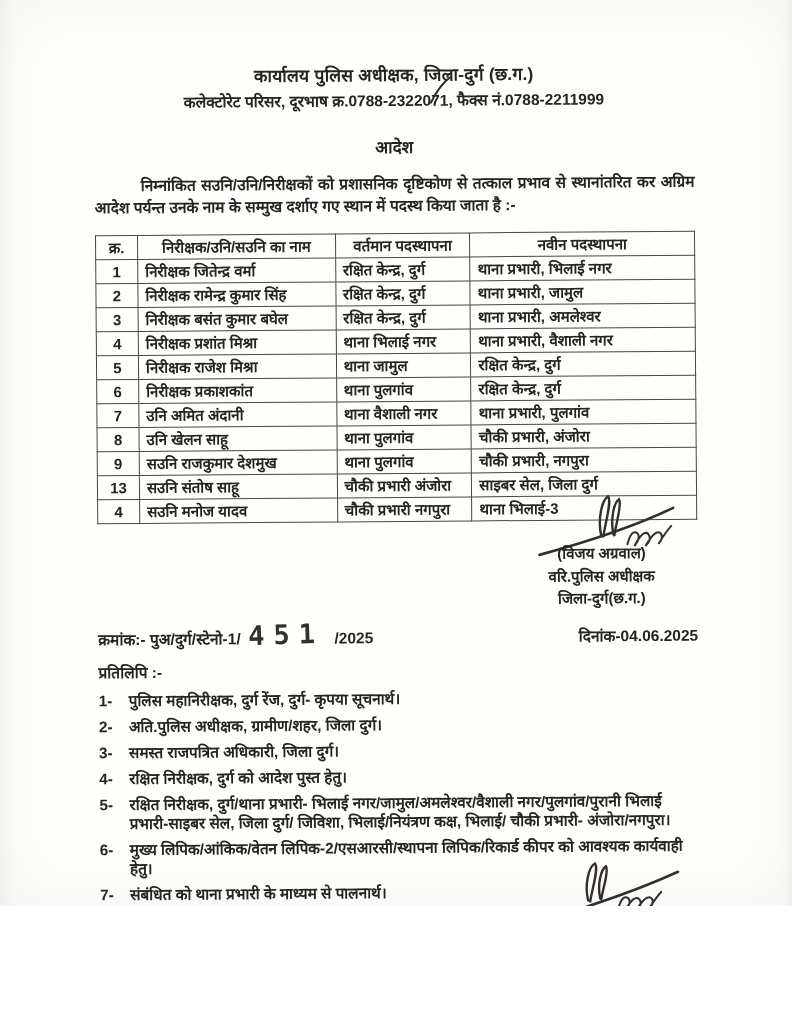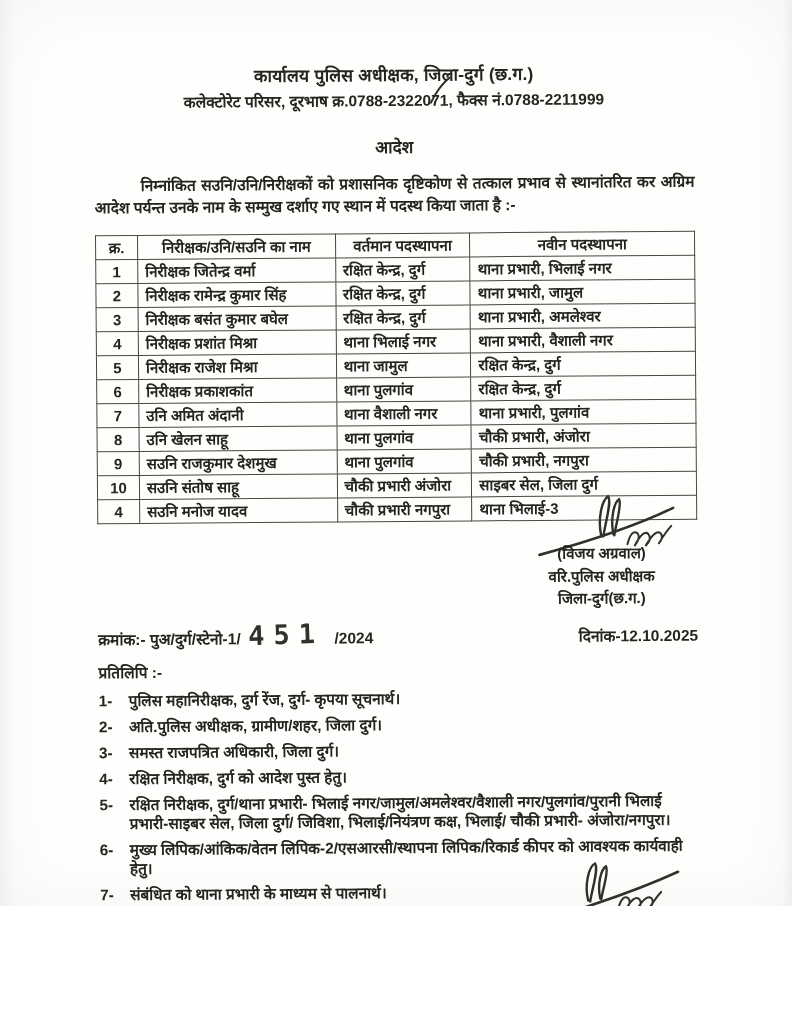--- a/index.html
+++ b/index.html
@@ -151,43 +151,43 @@
           <td class="c-cur">थाना पुलगांव</td>
           <td class="c-new">चौकी प्रभारी, अंजोरा</td>
         </tr>
         <tr>
           <td class="c-sno">9</td>
           <td class="c-name">सउनि राजकुमार देशमुख</td>
           <td class="c-cur">थाना पुलगांव</td>
           <td class="c-new">चौकी प्रभारी, नगपुरा</td>
         </tr>
         <tr>
-          <td class="c-sno">10</td>
+          <td class="c-sno">13</td>
           <td class="c-name">सउनि संतोष साहू</td>
           <td class="c-cur">चौकी प्रभारी अंजोरा</td>
           <td class="c-new">साइबर सेल, जिला दुर्ग</td>
         </tr>
         <tr>
           <td class="c-sno">4</td>
           <td class="c-name">सउनि मनोज यादव</td>
           <td class="c-cur">चौकी प्रभारी नगपुरा</td>
           <td class="c-new">थाना भिलाई-3</td>
         </tr>
       </tbody>
     </table>
 
     <div class="sig-spacer"></div>
 
     <div class="ref-row">
       <div class="ref-left">
         <span>क्रमांक:- पुअ/दुर्ग/स्टेनो-1/</span>
         <span class="hand-num">451</span>
-        <span>/2024</span>
-      </div>
-      <div>दिनांक-12.10.2025</div>
+        <span>/2025</span>
+      </div>
+      <div>दिनांक-04.06.2025</div>
     </div>
 
     <div class="copy-label">प्रतिलिपि :-</div>
 
     <div class="copies">
       <div class="copy-item">
         <span class="copy-num">1-</span>
         <span class="copy-txt">पुलिस महानिरीक्षक, दुर्ग रेंज, दुर्ग- कृपया सूचनार्थ।</span>
       </div>
       <div class="copy-item">

